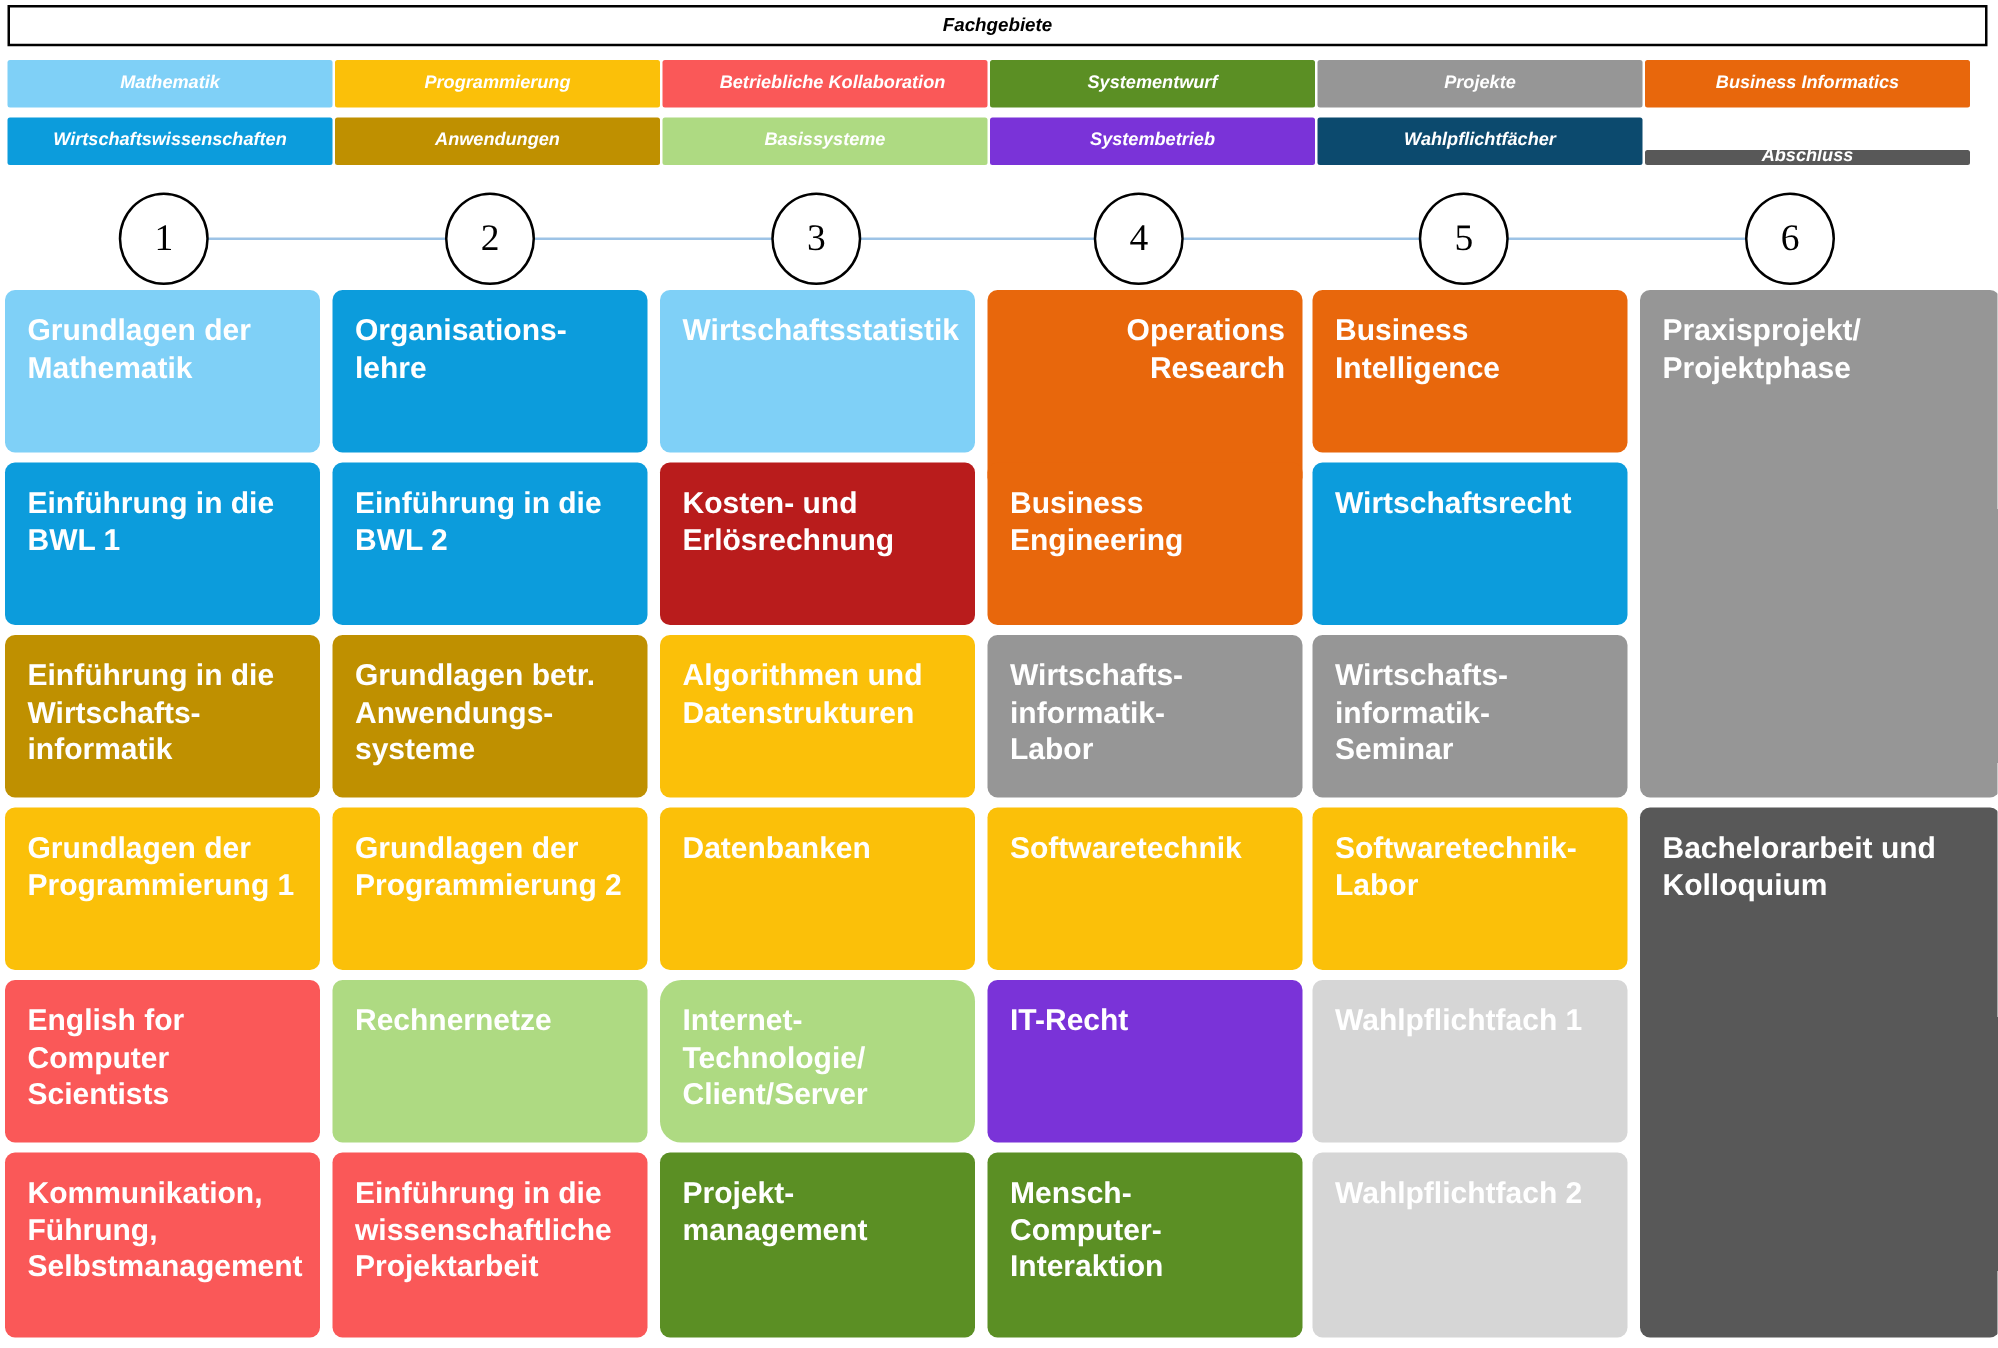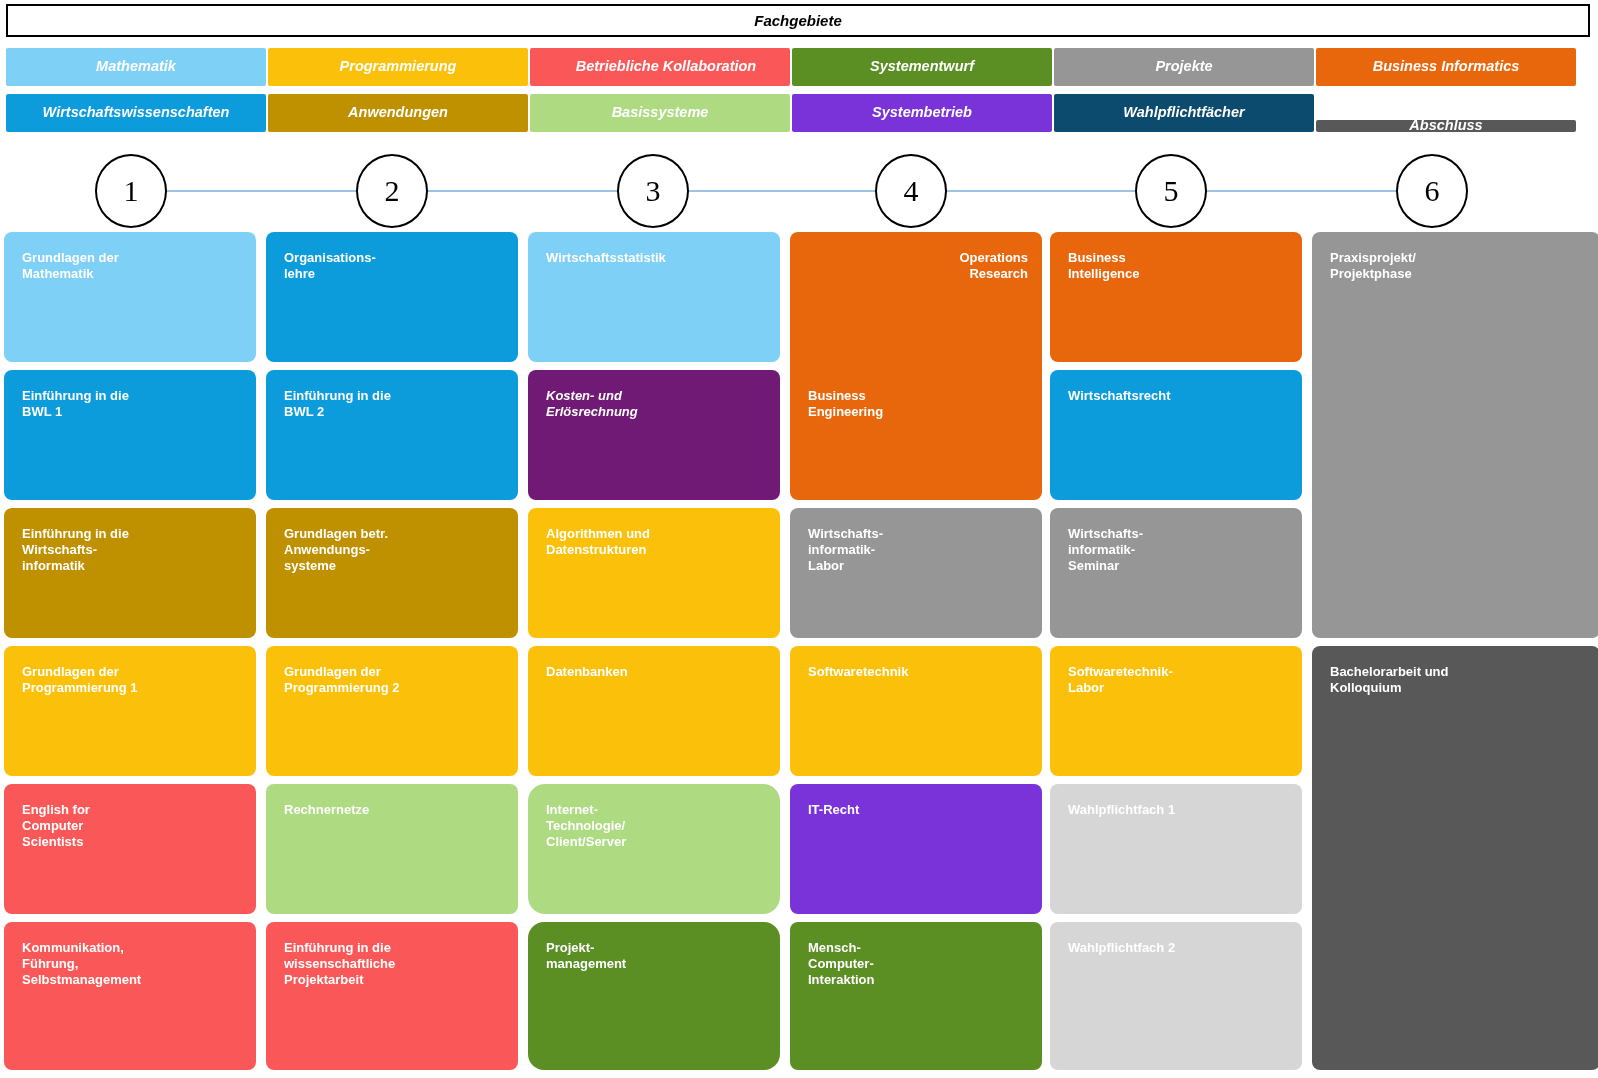--- a/index.html
+++ b/index.html
@@ -126,21 +126,21 @@
     position: absolute;
     left: 0;
     width: 252px;
     border-radius: 8px;
     box-sizing: border-box;
     padding: 18px 14px 8px 18px;
     overflow: hidden;
   }
   .course-box .course-label {
     display: block;
-    font-size: 13px;
+    font-size: 24px;
     font-weight: bold;
     color: #ffffff;
     line-height: 1.23;
     white-space: pre-line;
   }
 
   
   .sem-col.col-6 { width: 288px; }
   .sem-col.col-6 .course-box { width: 288px; }
 </style>
@@ -270,37 +270,37 @@
       <div class="course-box" title="Betriebliche Kollaboration" style="background: rgb(250, 88, 88); top: 690px; height: 148px;">
         <span class="course-label">Einführung in die
 wissenschaftliche
 Projektarbeit</span>
       </div>
     </div>
     <div class="sem-col" style="left: 528px;">
       <div class="course-box" title="Mathematik" style="background: rgb(127, 208, 247); top: 0px; height: 130px;">
         <span class="course-label">Wirtschaftsstatistik</span>
       </div>
-      <div class="course-box" title="Wirtschaftswissenschaften" style="background: #701a75; top: 138px; height: 130px; font-style: italic;">
+      <div class="course-box" title="Wirtschaftswissenschaften" style="background: #b91c1c; top: 138px; height: 130px;">
         <span class="course-label">Kosten- und
 Erlösrechnung</span>
       </div>
       <div class="course-box" title="Programmierung" style="background: rgb(251, 192, 9); top: 276px; height: 130px;">
         <span class="course-label">Algorithmen und
 Datenstrukturen</span>
       </div>
       <div class="course-box" title="Programmierung" style="background: rgb(251, 192, 9); top: 414px; height: 130px;">
         <span class="course-label">Datenbanken</span>
       </div>
       <div class="course-box" title="Basissysteme" style="background: rgb(174, 218, 130); top: 552px; height: 130px; border-radius: 17px;">
         <span class="course-label">Internet-
 Technologie/
 Client/Server</span>
       </div>
-      <div class="course-box" title="Systementwurf" style="background: rgb(91, 143, 36); top: 690px; height: 148px; border-radius: 16px;">
+      <div class="course-box" title="Systementwurf" style="background: rgb(91, 143, 36); top: 690px; height: 148px;">
         <span class="course-label">Projekt-
 management</span>
       </div>
     </div>
     <div class="sem-col" style="left: 790px;">
       <div class="course-box" title="Business Informatics" style="background: rgb(232, 103, 12); top: 0px; height: 158px; text-align: right;">
         <span class="course-label">Operations
 Research</span>
       </div>
       <div class="course-box" title="Business Informatics" style="background: rgb(232, 103, 12); top: 138px; height: 130px;">

